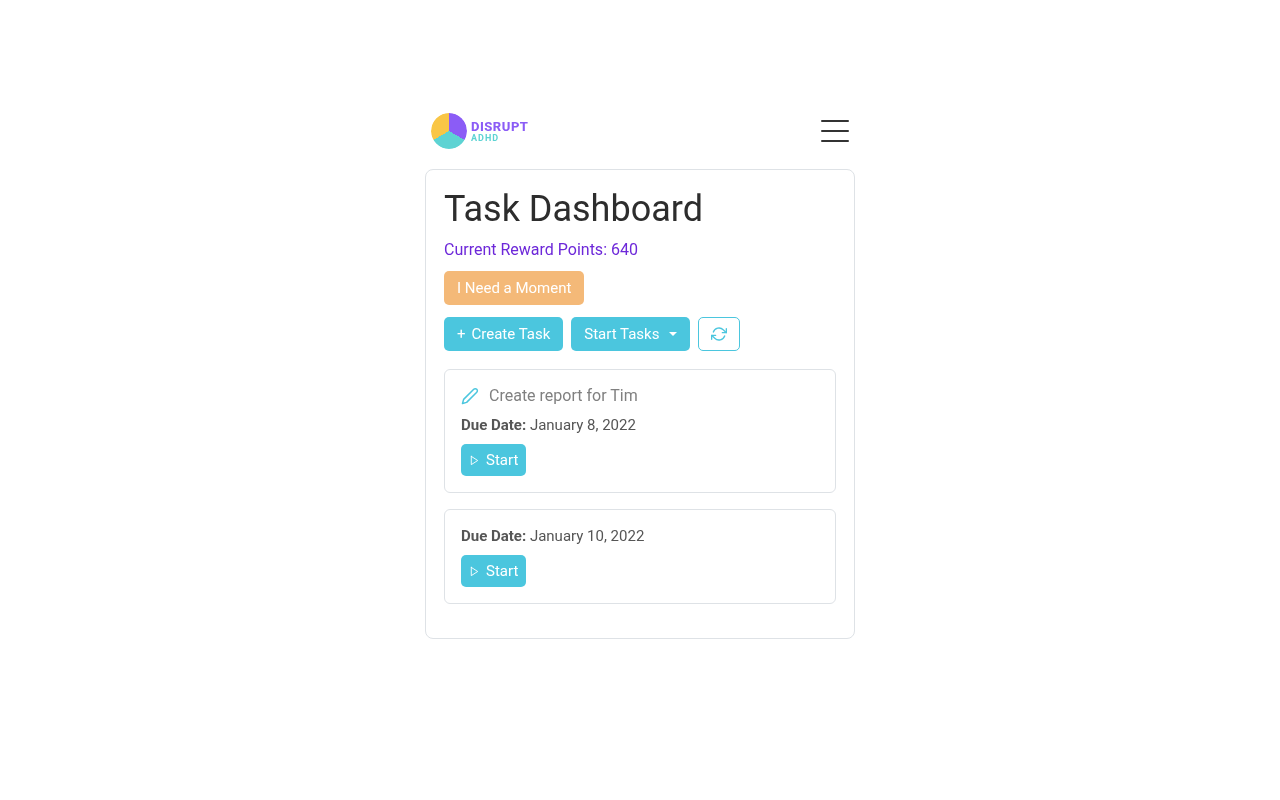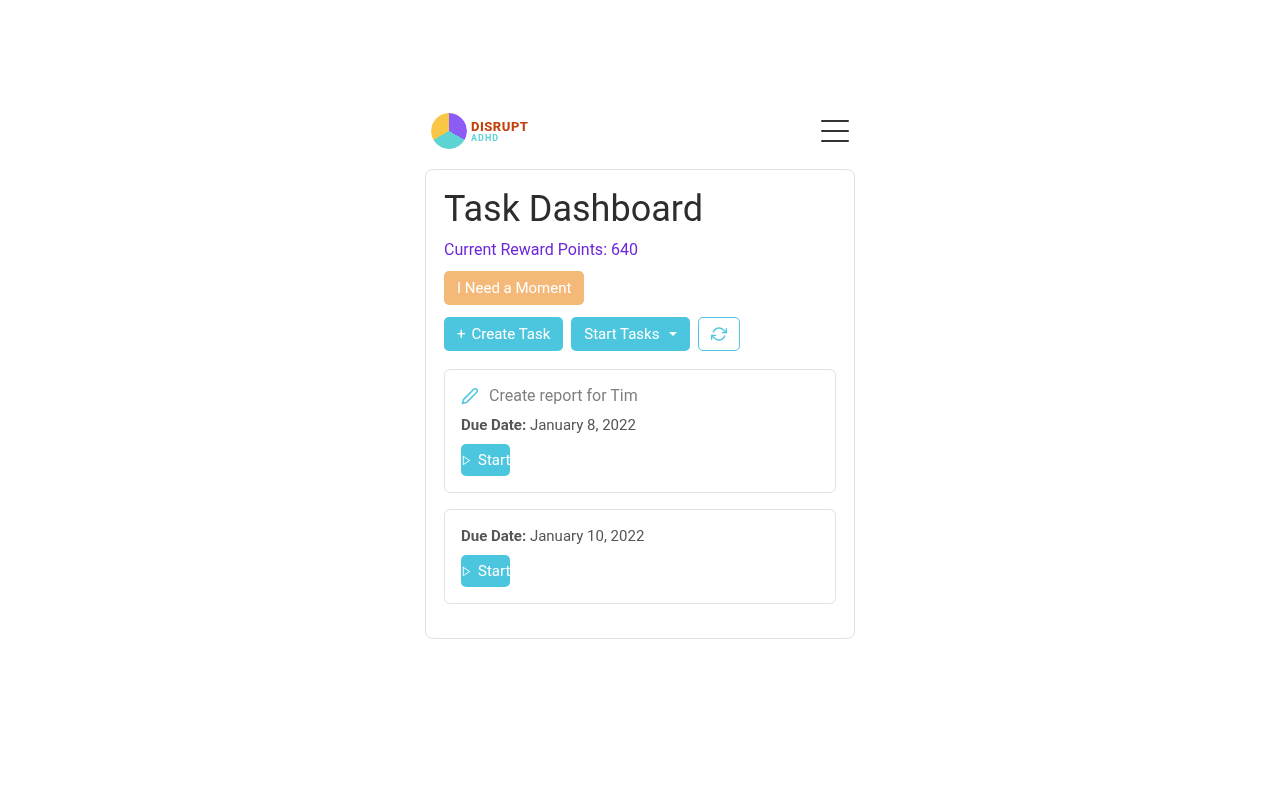--- a/index.html
+++ b/index.html
@@ -45,21 +45,21 @@
       border-radius: 50%;
     }
     .logo-text {
       display: flex;
       flex-direction: column;
       line-height: 1;
     }
     .logo-main {
       font-weight: 800;
       font-size: 13px;
-      color: #c2410c;
+      color: #8b5cf6;
       letter-spacing: 0.5px;
     }
     .logo-sub {
       font-size: 9px;
       color: #5dd3d3;
       font-weight: 700;
       letter-spacing: 1px;
       margin-top: 1px;
     }
     .hamburger {
@@ -177,21 +177,21 @@
       color: #555;
       font-size: 15px;
     }
     .due-date {
       color: #555;
       font-size: 15px;
     }
     .btn-start {
       background: #4bc6de;
       color: #fff;
-      padding: 7px 0;
+      padding: 7px 8px;
       font-size: 15px;
     }
     .play-icon svg {
       width: 11px;
       height: 11px;
       display: block;
     }
   </style>
 </head>
 <body>

